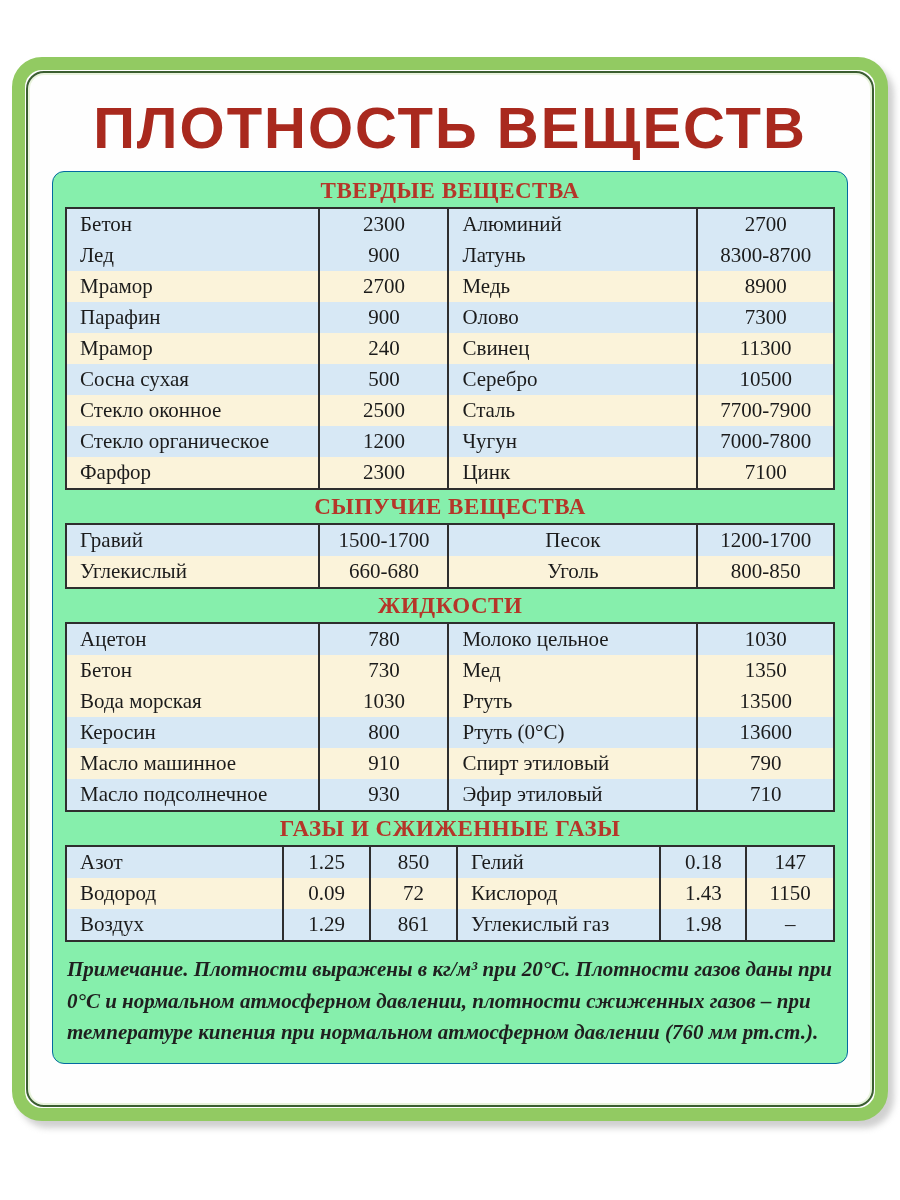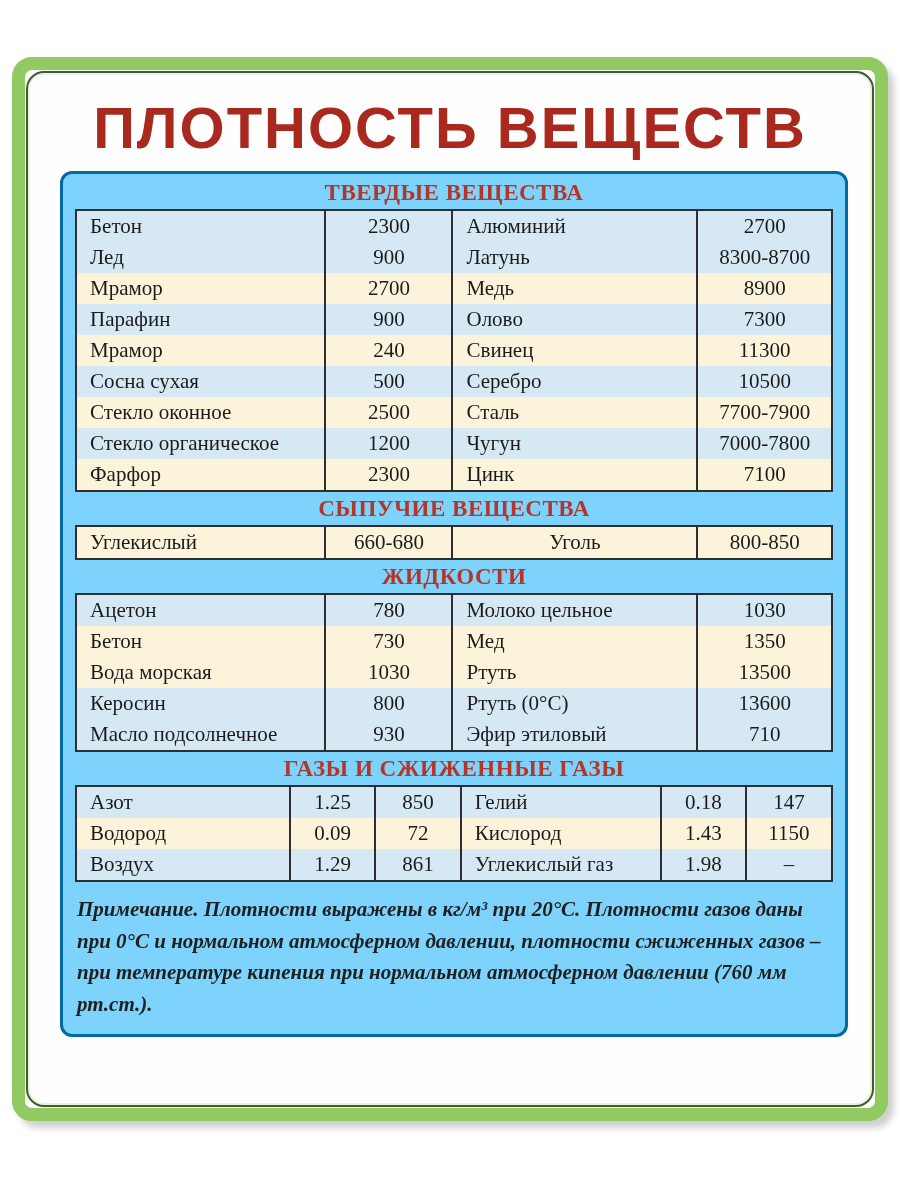--- a/index.html
+++ b/index.html
@@ -8,21 +8,21 @@
     background: #ffffff;
     font-family: "Liberation Serif", serif;
     overflow: hidden;
   }
   .poster-frame {
     position: absolute;
     left: 12px; top: 57px;
     width: 876px; height: 1064px;
     box-sizing: border-box;
     border: 13px solid #92ca62;
-    border-radius: 20px;
+    border-radius: 30px;
     background: #fefefe;
     box-shadow: 6px 7px 6px rgba(150,150,150,0.45);
   }
   .frame-inner {
     position: absolute;
     inset: 1px;
     border: 2px solid #3b5e31;
     border-radius: 18px;
     box-shadow: inset 0 0 0 2px #e8f3dc;
   }
@@ -30,24 +30,24 @@
     margin-top: 26px;
     text-align: center;
     font-family: "Liberation Sans", sans-serif;
     font-weight: bold;
     font-size: 58px;
     line-height: 1.0;
     letter-spacing: 2px;
     color: #a9291e;
   }
   .content-box {
-    margin: 14px 24px 0 32px;
-    border: 3px solid #0369a1;
+    margin: 14px 24px 0 24px;
+    border: 1px solid #0369a1;
     border-radius: 12px;
-    background: #7dd3fc;
+    background: #86efac;
     padding: 2px 12px 14px 12px;
     box-sizing: border-box;
   }
   .sec-header {
     margin: 4px 0 3px 0;
     text-align: center;
     font-family: "Liberation Serif", serif;
     font-weight: bold;
     font-size: 23px;
     letter-spacing: 0.5px;
@@ -164,20 +164,26 @@
 
       <div class="sec-header">СЫПУЧИЕ ВЕЩЕСТВА</div>
       <table class="density">
         <colgroup>
           <col style="width:33.0%">
             <col style="width:16.8%">
             <col style="width:32.4%">
             <col style="width:17.8%">
         </colgroup>
         <tbody>
+            <tr class="row-blue">
+              <td class="al-left">Гравий</td>
+              <td class="al-center">1500-1700</td>
+              <td class="al-center">Песок</td>
+              <td class="al-center">1200-1700</td>
+            </tr>
             <tr class="row-cream">
               <td class="al-left">Углекислый</td>
               <td class="al-center">660-680</td>
               <td class="al-center">Уголь</td>
               <td class="al-center">800-850</td>
             </tr>
           </tbody>
       </table>
 
       <div class="sec-header">ЖИДКОСТИ</div>
@@ -205,20 +211,26 @@
               <td class="al-left">Вода морская</td>
               <td class="al-center">1030</td>
               <td class="al-left">Ртуть</td>
               <td class="al-center">13500</td>
             </tr>
             <tr class="row-blue">
               <td class="al-left">Керосин</td>
               <td class="al-center">800</td>
               <td class="al-left">Ртуть (0°С)</td>
               <td class="al-center">13600</td>
+            </tr>
+            <tr class="row-cream">
+              <td class="al-left">Масло машинное</td>
+              <td class="al-center">910</td>
+              <td class="al-left">Спирт этиловый</td>
+              <td class="al-center">790</td>
             </tr>
             <tr class="row-blue">
               <td class="al-left">Масло подсолнечное</td>
               <td class="al-center">930</td>
               <td class="al-left">Эфир этиловый</td>
               <td class="al-center">710</td>
             </tr>
           </tbody>
       </table>
 

